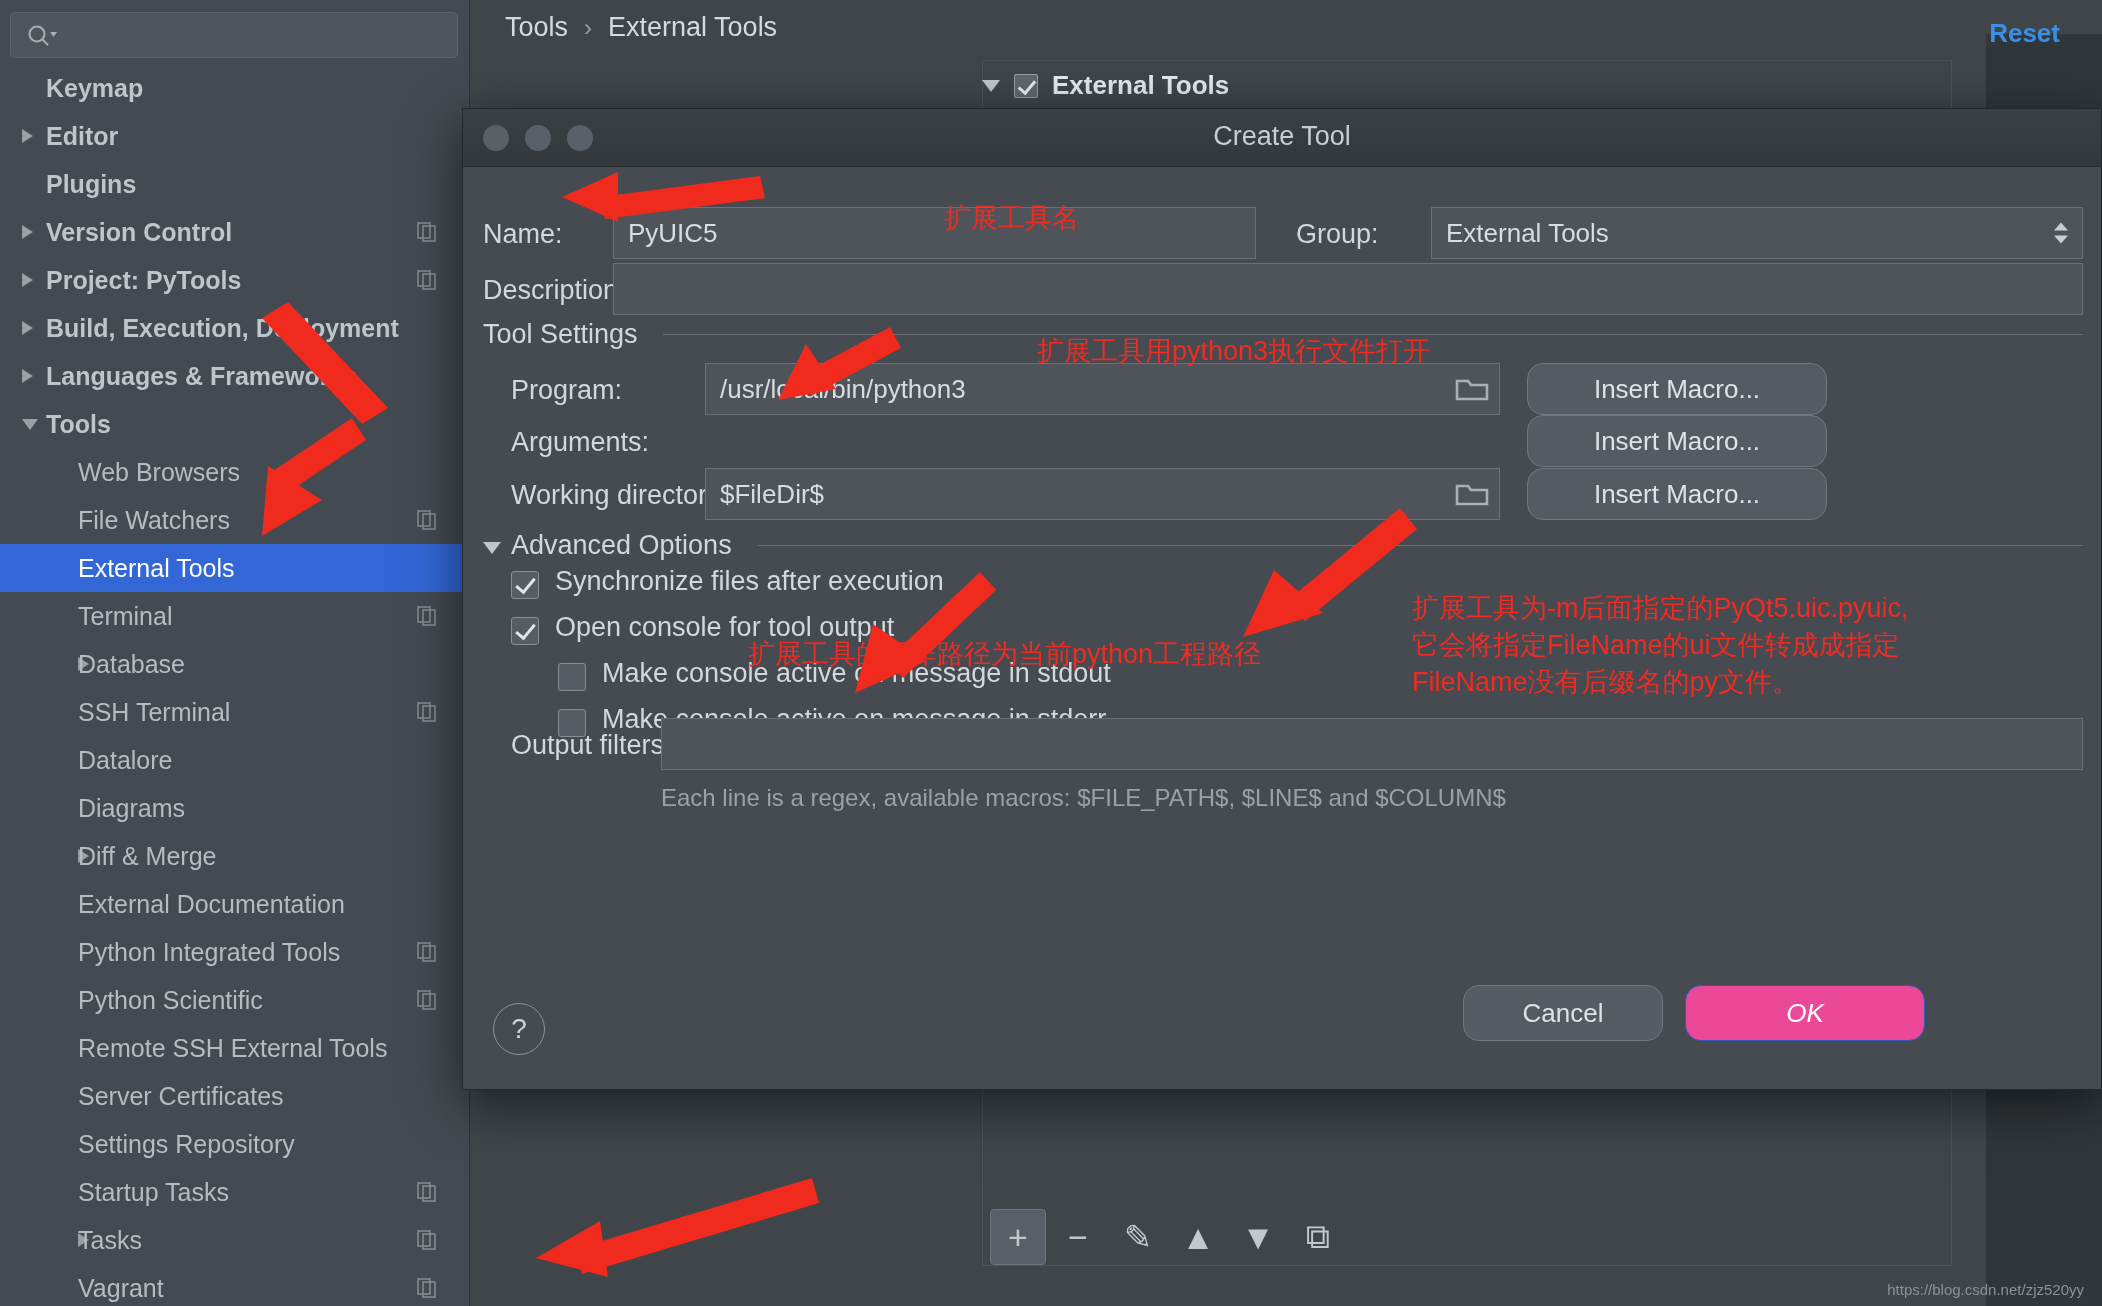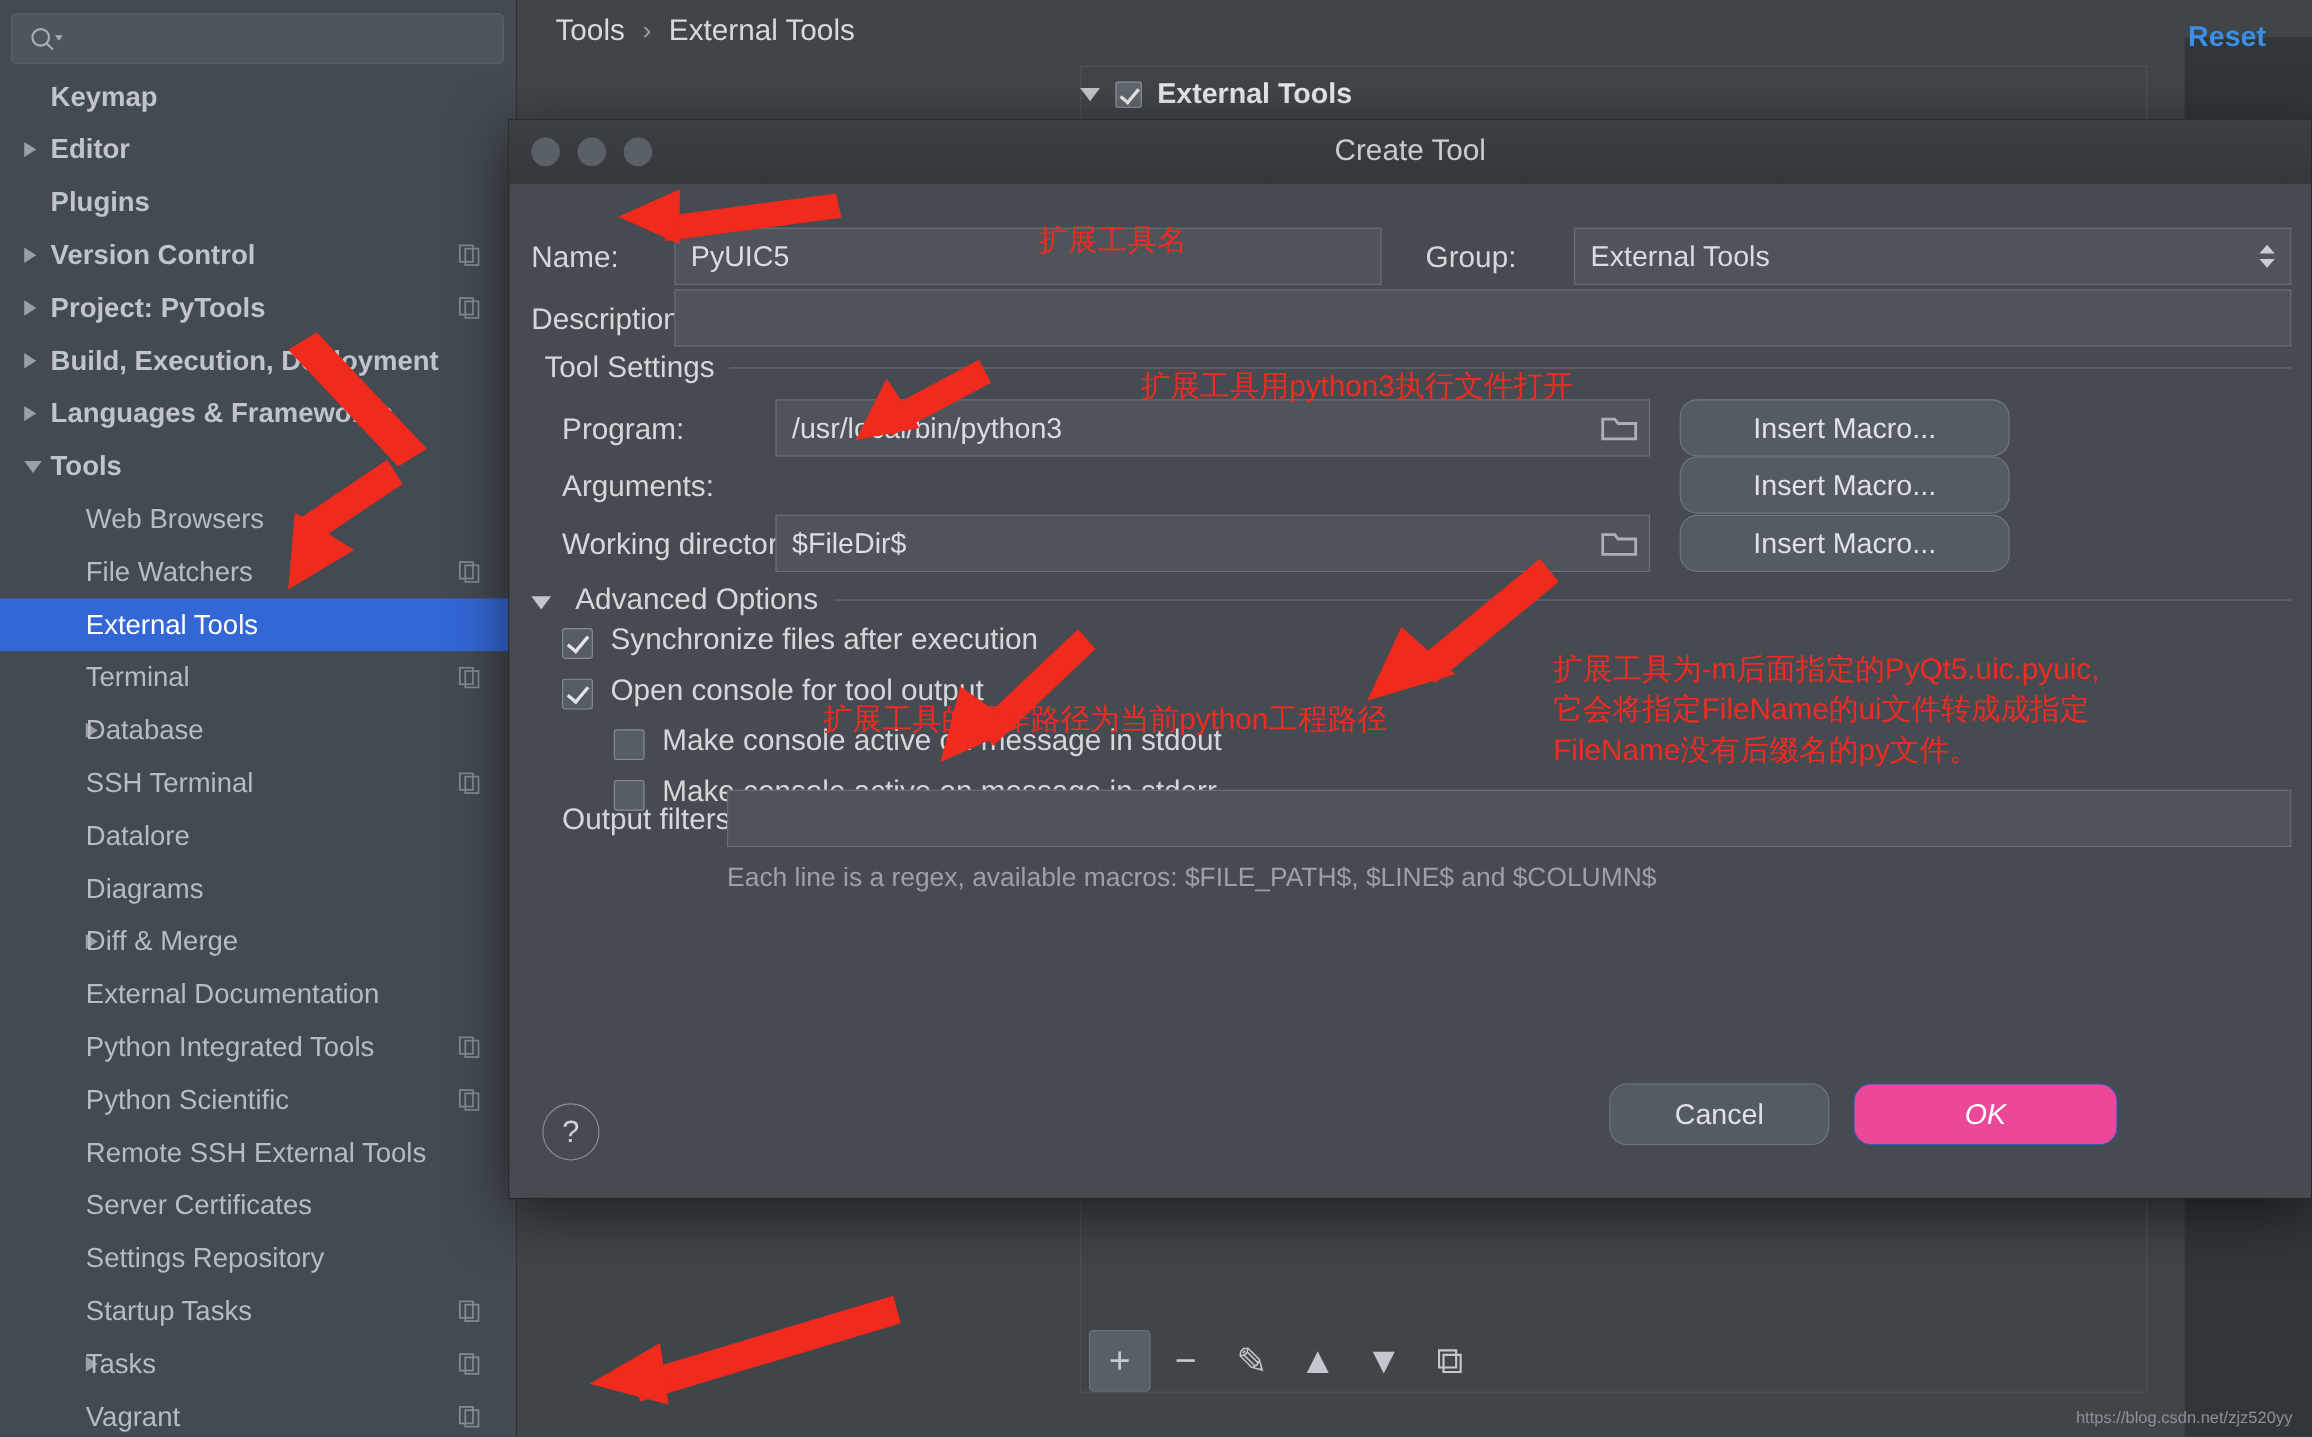--- a/index.html
+++ b/index.html
@@ -170,21 +170,21 @@
     width: 26px; height: 26px; color: #b9bfc5;
   }
   .btn {
     position: absolute; background: #545b62; border: 1px solid #717880;
     border-radius: 16px; color: #dfe3e7; font-size: 26px;
     display: flex; align-items: center; justify-content: center;
   }
   .btn.primary { background: #ec4899; border-color: #2d5bbf; color: #fff; font-style: italic; }
 
   .section-title {
-    position: absolute; color: #d3d8dc; font-size: 27px; margin-left: 12px;
+    position: absolute; color: #d3d8dc; font-size: 27px;
   }
   .section-rule {
     position: absolute; height: 1px; background: #6a7178;
   }
   .cbx {
     position: absolute; width: 28px; height: 28px; background: #565d64;
     border: 1px solid #878e95; border-radius: 3px;
   }
   .cbx.checked::after {
     content: ""; position: absolute; left: 8px; top: 2px;

